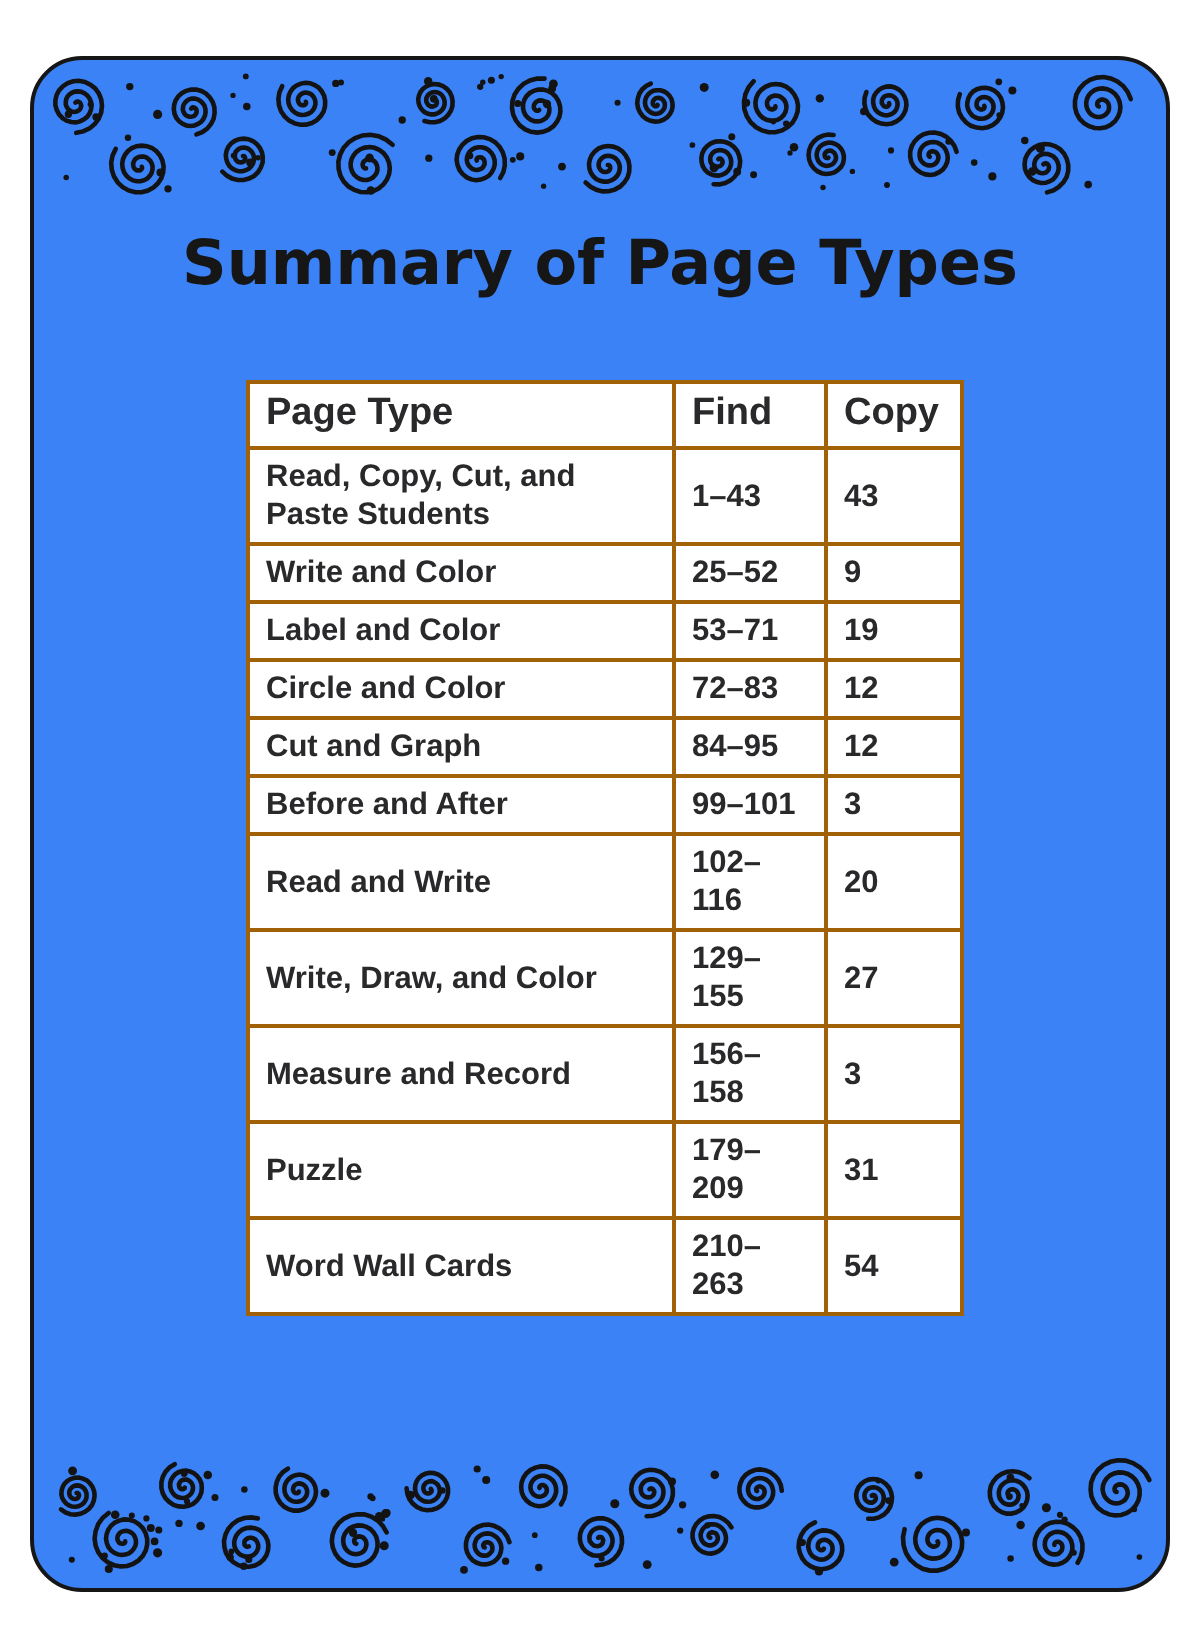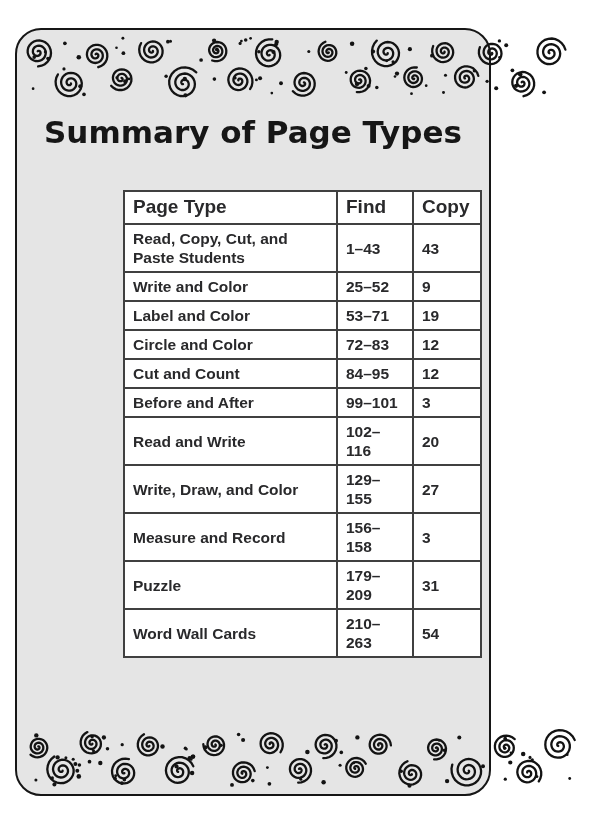--- a/index.html
+++ b/index.html
@@ -14,26 +14,26 @@
   .sheet {
     position: relative;
     width: 602px;
     height: 824px;
     background: #ffffff;
   }
   .page-border {
     position: absolute;
     left: 15px;
     top: 28px;
-    width: 476px;
+    width: 570px;
     height: 768px;
     border: 2.5px solid #161616;
     border-radius: 26px;
     box-sizing: border-box;
-    background: #e5e5e5;
+    background: #3b82f6;
   }
   svg.band {
     position: absolute;
     left: 5px;
     display: block;
   }
   svg.band.top { top: 4px; }
   svg.band.bottom { bottom: 4px; }
   svg.band path {
     fill: none;
@@ -62,21 +62,21 @@
     width: 357px;
     border-collapse: collapse;
     table-layout: fixed;
     background: #ffffff;
   }
   table.page-types col.c-type  { width: 213px; }
   table.page-types col.c-pages { width: 76px; }
   table.page-types col.c-count { width: 68px; }
   table.page-types th,
   table.page-types td {
-    border: 2px solid #404040;
+    border: 2px solid #a16207;
     vertical-align: middle;
     text-align: left;
     color: #29292b;
     box-sizing: border-box;
   }
   table.page-types th {
     font-size: 19px;
     font-weight: 700;
     padding: 4px 8px 5px 8px;
     height: 32px;
@@ -212,21 +212,21 @@
           <td>Label and Color</td>
           <td>53–71</td>
           <td>19</td>
         </tr>
         <tr>
           <td>Circle and Color</td>
           <td>72–83</td>
           <td>12</td>
         </tr>
         <tr>
-          <td>Cut and Count</td>
+          <td>Cut and Graph</td>
           <td>84–95</td>
           <td>12</td>
         </tr>
         <tr>
           <td>Before and After</td>
           <td>99–101</td>
           <td>3</td>
         </tr>
         <tr>
           <td>Read and Write</td>

